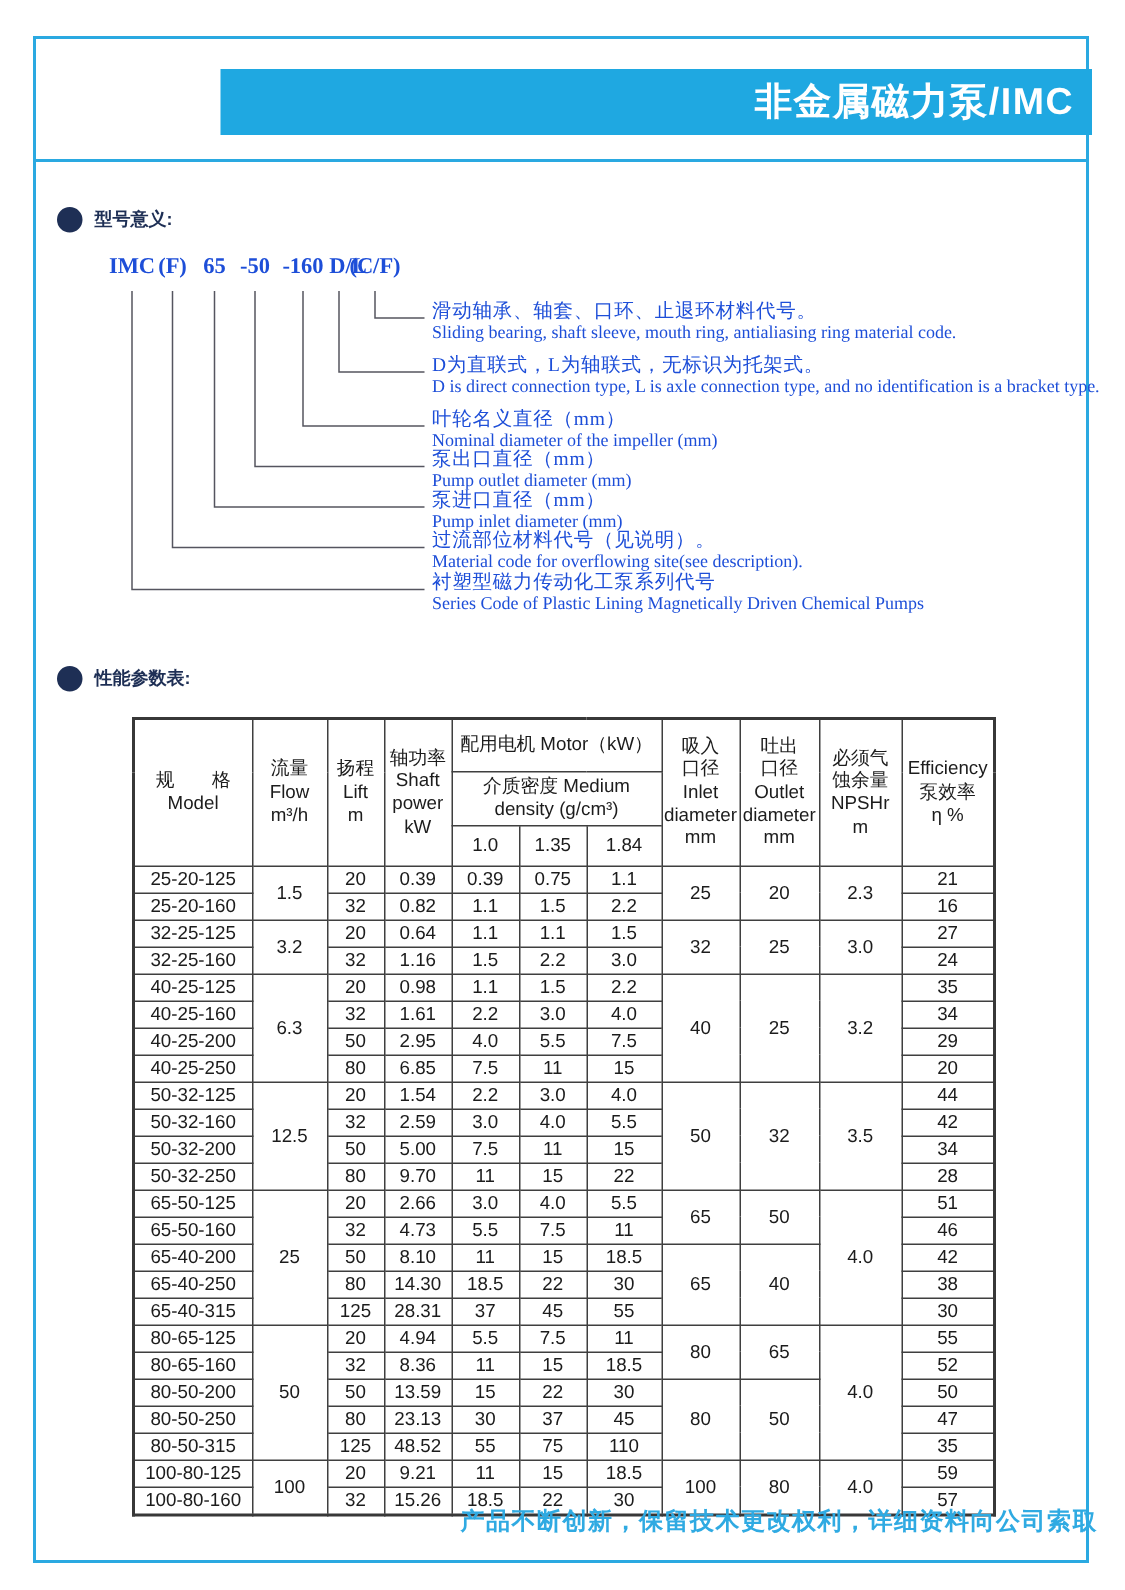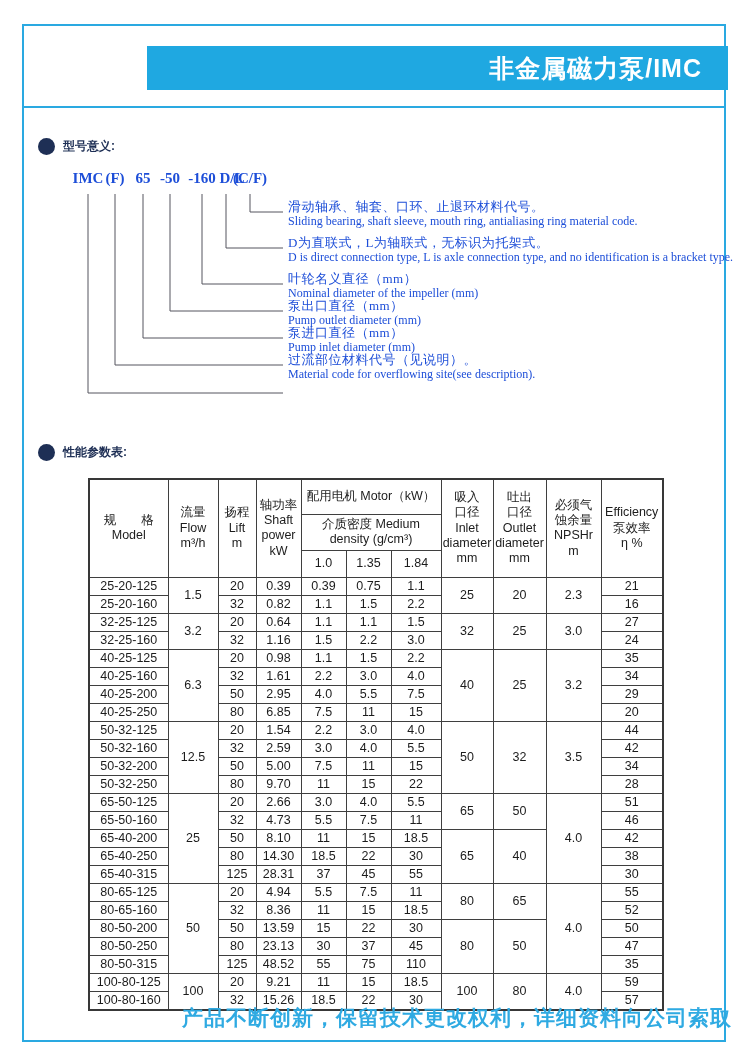--- a/index.html
+++ b/index.html
@@ -10,21 +10,21 @@
     color:#1c1c1c;
   }
   .page-border {
     position:absolute; left:22px; top:24px; width:700px; height:1014px;
     border:2px solid #2aa9e1;
   }
   .banner {
     position:absolute; left:147px; top:46px; width:581px; height:44px;
     background:#1fa8e1; box-sizing:border-box;
     color:#ffffff; font-weight:bold; font-size:25px;
-    text-align:right; line-height:44px; padding-right:26px;
+    text-align:right; line-height:44px; padding-right:12px;
     letter-spacing:1px;
   }
   .header-rule {
     position:absolute; left:24px; top:106px; width:700px; height:2px;
     background:#2aa9e1;
   }
   .section-title {
     position:absolute; display:flex; align-items:center; gap:8px;
     color:#1e2f55; font-weight:bold; font-size:12px;
     font-family:"Liberation Sans", sans-serif;
@@ -63,21 +63,21 @@
     padding:0 1px; overflow:hidden;
   }
   table.perf { border:2px solid #383838; }
   table.perf th {
     font-weight:normal; white-space:pre-line; line-height:1.22;
     font-size:12.5px; padding:2px 1px;
   }
   table.perf td { height:17px; line-height:1; }
   .footer-note {
     position:absolute; right:18px; top:1004px;
-    color:#2faae2; font-weight:bold; font-size:21px;
+    color:#2faae2; font-weight:bold; font-size:16px;
     letter-spacing:1px; white-space:nowrap;
   }
 </style>
 </head>
 <body>
 
 <div class="page-border"></div>
 
 <div class="banner">
   <span>非金属磁力泵/IMC</span>
@@ -126,20 +126,24 @@
     <div class="zh">泵出口直径（mm）</div>
     <div class="en">Pump outlet diameter (mm)</div>
   </div>
   <div class="desc" style="top:156px">
     <div class="zh">泵进口直径（mm）</div>
     <div class="en">Pump inlet diameter (mm)</div>
   </div>
   <div class="desc" style="top:183px">
     <div class="zh">过流部位材料代号（见说明）。</div>
     <div class="en">Material code for overflowing site(see description).</div>
+  </div>
+  <div class="desc" style="top:211px">
+    <div class="zh">衬塑型磁力传动化工泵系列代号</div>
+    <div class="en">Series Code of Plastic Lining Magnetically Driven Chemical Pumps</div>
   </div>
 </div>
 
 <div class="section-title" id="sec2">
   <span class="bullet"></span>
   <span>性能参数表:</span>
 </div>
 
 <table class="perf">
   <colgroup>

